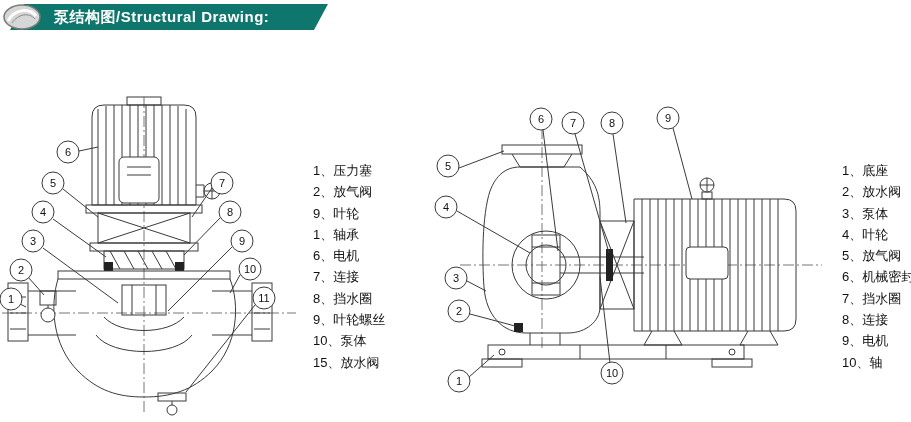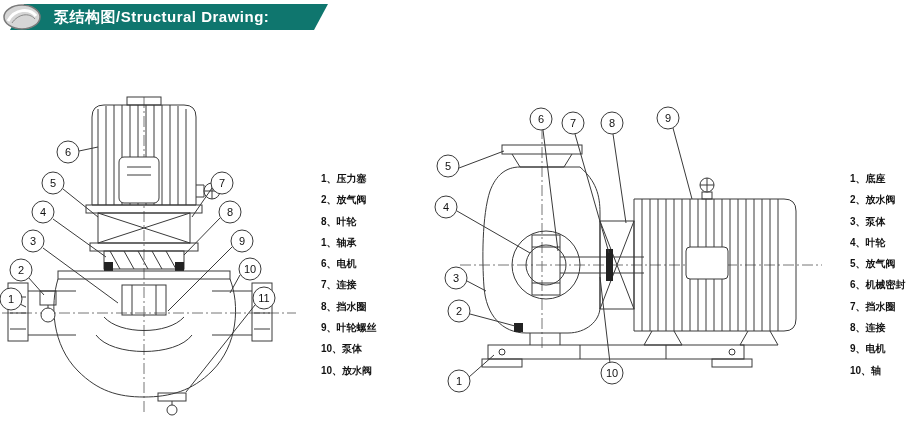--- a/index.html
+++ b/index.html
@@ -14,22 +14,22 @@
     clip-path:polygon(14px 0,100% 0,calc(100% - 14px) 100%,0 100%);
     display:flex;align-items:center;
   }
   .banner-title{
     color:#ffffff;font-size:15px;font-weight:bold;letter-spacing:.5px;
     padding-left:44px;white-space:nowrap;
   }
   .logo{position:absolute;left:2px;top:3px;width:42px;height:28px;z-index:2;}
   
   .legend{
-    position:absolute;list-style:none;margin:16px;padding:0;
-    font-size:10px;font-weight:700;color:#111;
+    position:absolute;list-style:none;margin:8px;padding:0;
+    font-size:13px;font-weight:400;color:#111;
   }
   .legend li{height:21.3px;line-height:21.3px;white-space:nowrap;}
   .legend-left{left:305px;top:152px;}
   .legend-right{left:834px;top:152px;}
   
   .drawing{position:absolute;}
   .drawing-left{left:0px;top:95px;}
   .drawing-right{left:430px;top:95px;}
   svg text{font-family:"Liberation Sans","DejaVu Sans",sans-serif;}
 </style>
@@ -163,28 +163,28 @@
           <line x1="255" y1="210" x2="186" y2="297"></line>
           <circle cx="264" cy="203" r="11" fill="#fff"></circle>
           <text x="264" y="207" text-anchor="middle" font-size="11" fill="#111" stroke="none">11</text>
         </g>
     </g>
   </svg>
 
   <ul class="legend legend-left">
     <li>1、压力塞</li>
     <li>2、放气阀</li>
-    <li>8、叶轮</li>
+    <li>9、叶轮</li>
     <li>1、轴承</li>
     <li>6、电机</li>
     <li>7、连接</li>
     <li>8、挡水圈</li>
     <li>9、叶轮螺丝</li>
     <li>10、泵体</li>
-    <li>10、放水阀</li>
+    <li>15、放水阀</li>
   </ul>
 
   <svg class="drawing drawing-right" width="400" height="320" viewBox="0 0 400 320">
     <g stroke="#777" stroke-width="1" fill="none">
       <path d="M112 14 V254" stroke-dasharray="11 3 2 3"></path>
       <path d="M30 170 H392" stroke-dasharray="11 3 2 3"></path>
     </g>
     <g stroke="#3a3a3a" stroke-width="1" fill="none">
 
       <g>

